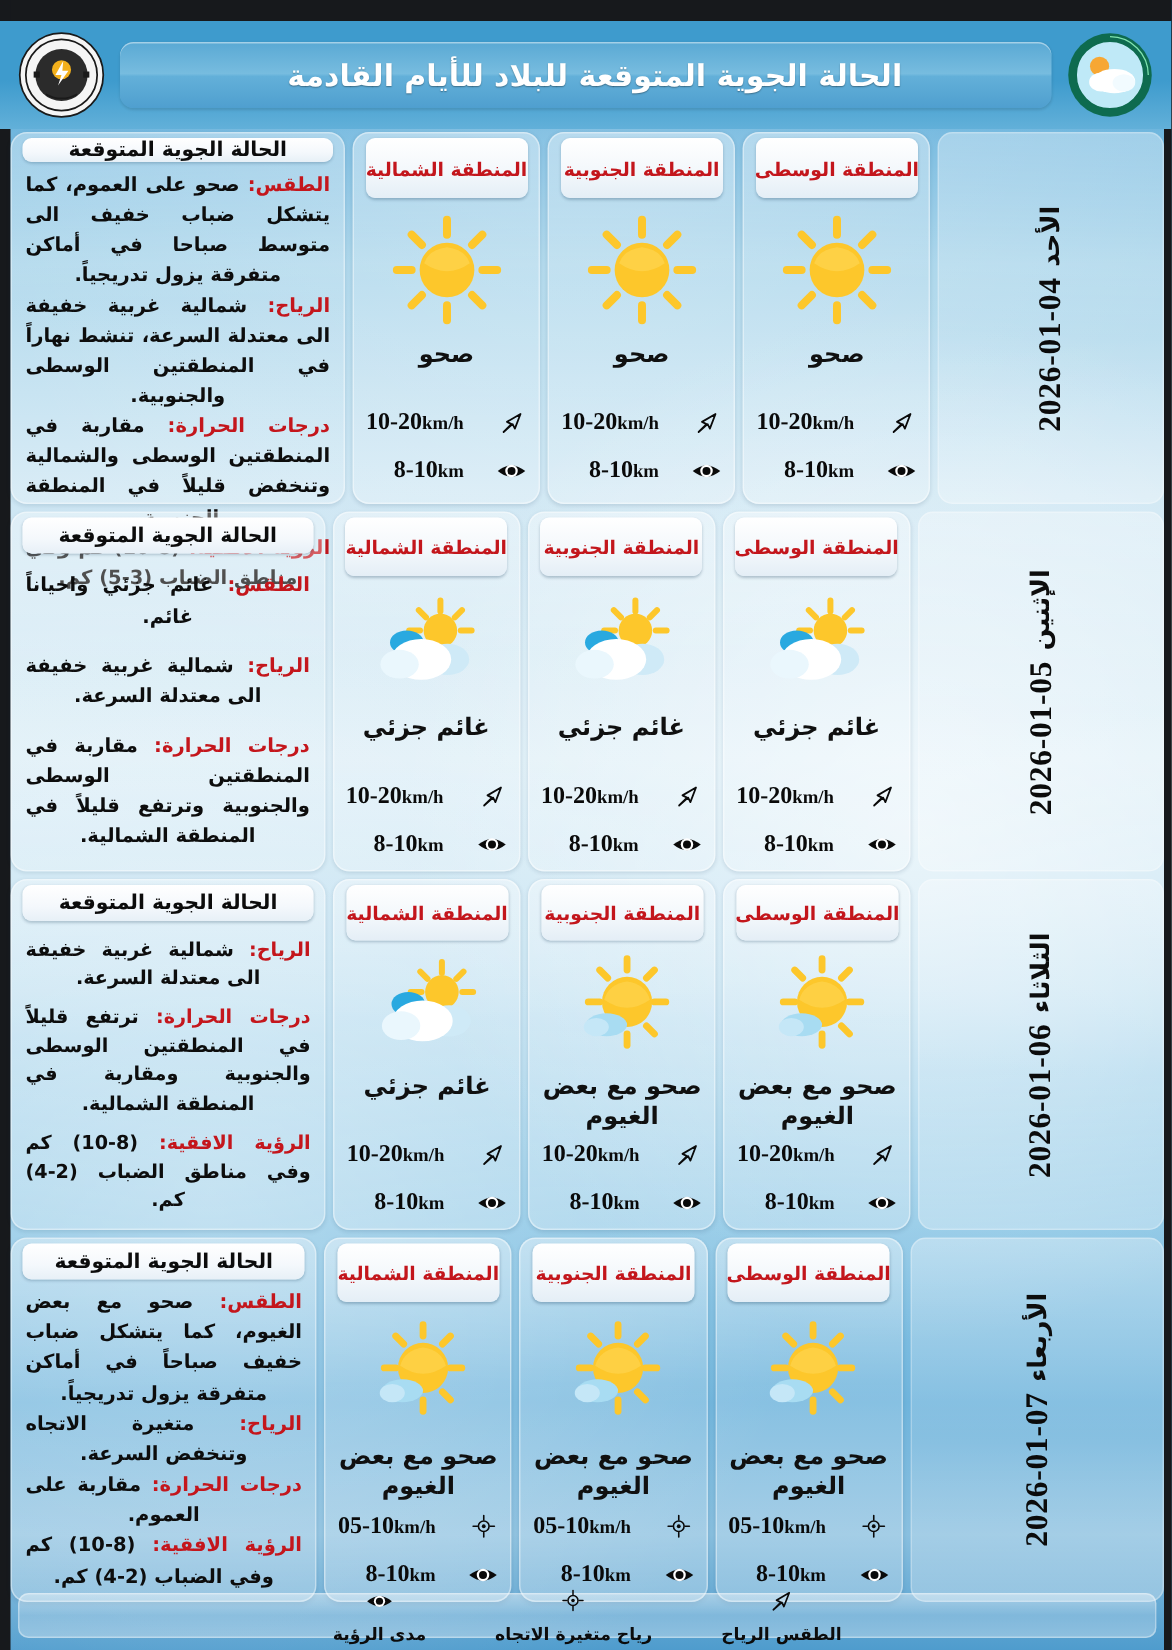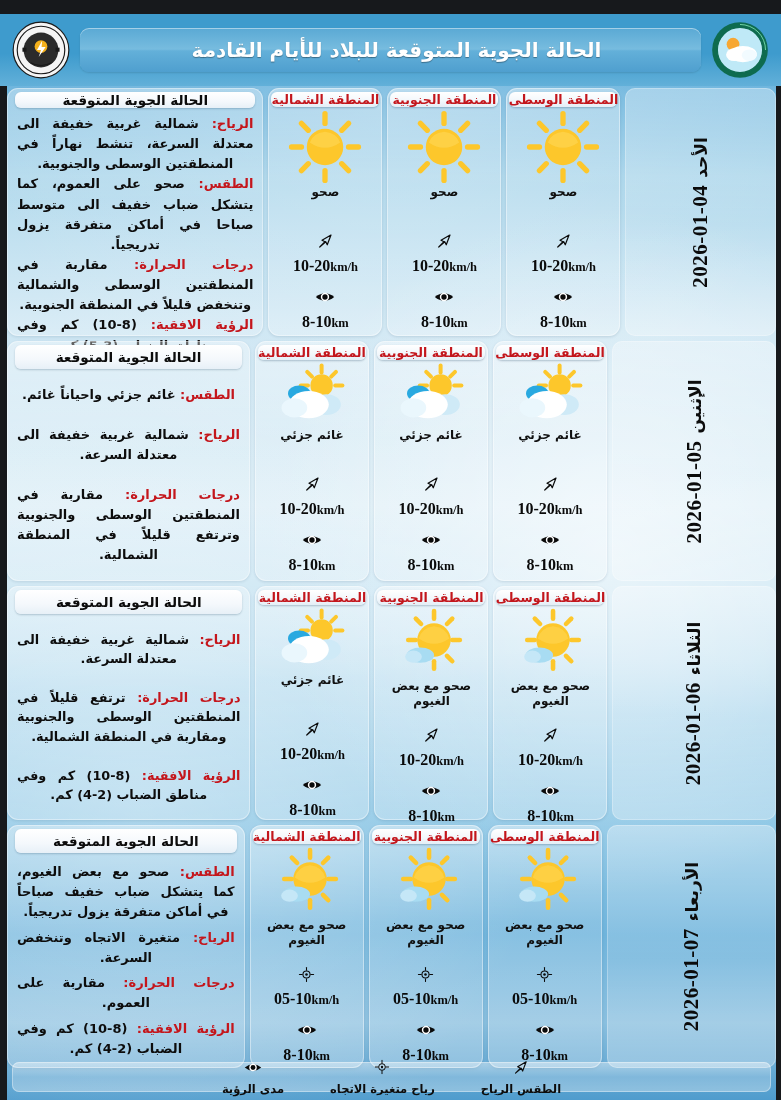--- a/index.html
+++ b/index.html
@@ -182,39 +182,39 @@
 
   .wx-icon {
     height: 92px;
     display: flex;
     align-items: center;
     justify-content: center;
     margin-top: 2px;
   }
 
   .cond-text {
-    font-size: 12px;
+    font-size: 16px;
     font-weight: bold;
     color: #101010;
     text-align: center;
     line-height: 1.25;
     min-height: 38px;
     display: flex;
     align-items: flex-start;
     justify-content: center;
     padding: 0 2px;
   }
 
   .metric {
     width: 100%;
     display: flex;
-    flex-direction: column;
+    flex-direction: row;
     align-items: center;
     justify-content: flex-start;
-    gap: 6px;
+    gap: 22px;
     padding: 0 6px;
   }
   .metric.wind  { margin-top: 8px; }
   .metric.vis   { margin-top: 12px; }
 
   .metric .m-icon {
     flex: 0 0 auto;
     width: 20px;
     height: 20px;
     display: flex;
@@ -478,22 +478,22 @@
           </span>
           <span class="m-val"><span>8-10</span><span class="u">km</span></span>
         </div>
       </div>
 
       <div class="desc-card">
         <div class="desc-head">
             <span>الحالة الجوية المتوقعة</span>
           </div>
         <div class="desc-body">
+          <div class="desc-line"><span class="lbl">الطقس:</span> <span>صحو على العموم، كما يتشكل ضباب خفيف الى متوسط صباحا في أماكن متفرقة يزول تدريجياً.</span></div>
           <div class="desc-line"><span class="lbl">الرياح:</span> <span>شمالية غربية خفيفة الى معتدلة السرعة، تنشط نهاراً في المنطقتين الوسطى والجنوبية.</span></div>
-          <div class="desc-line"><span class="lbl">الطقس:</span> <span>صحو على العموم، كما يتشكل ضباب خفيف الى متوسط صباحا في أماكن متفرقة يزول تدريجياً.</span></div>
           <div class="desc-line"><span class="lbl">درجات الحرارة:</span> <span>مقاربة في المنطقتين الوسطى والشمالية وتنخفض قليلاً في المنطقة الجنوبية.</span></div>
           <div class="desc-line"><span class="lbl">الرؤية الافقية:</span> <span>(8-10) كم وفي مناطق الضباب (3-5) كم.</span></div>
         </div>
       </div>
     </div>
 
     <div class="day-row r2">
 
       <div class="date-strip">
         <div class="date-inner">

